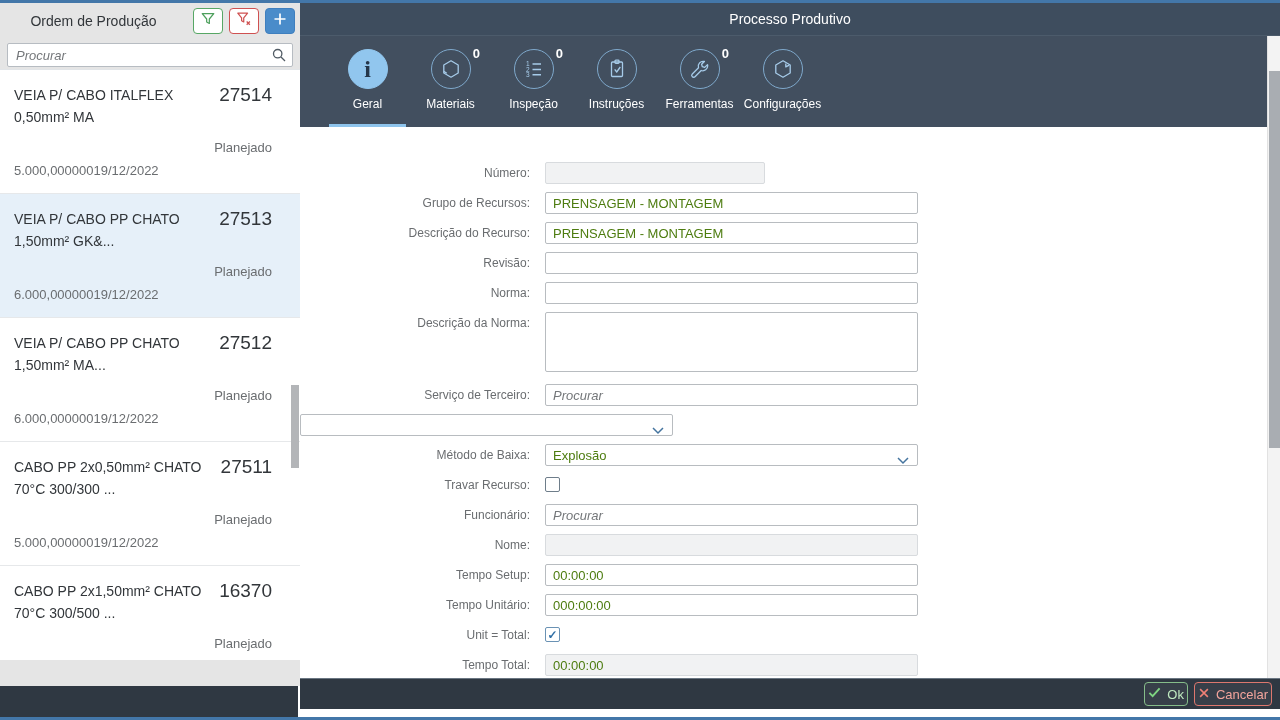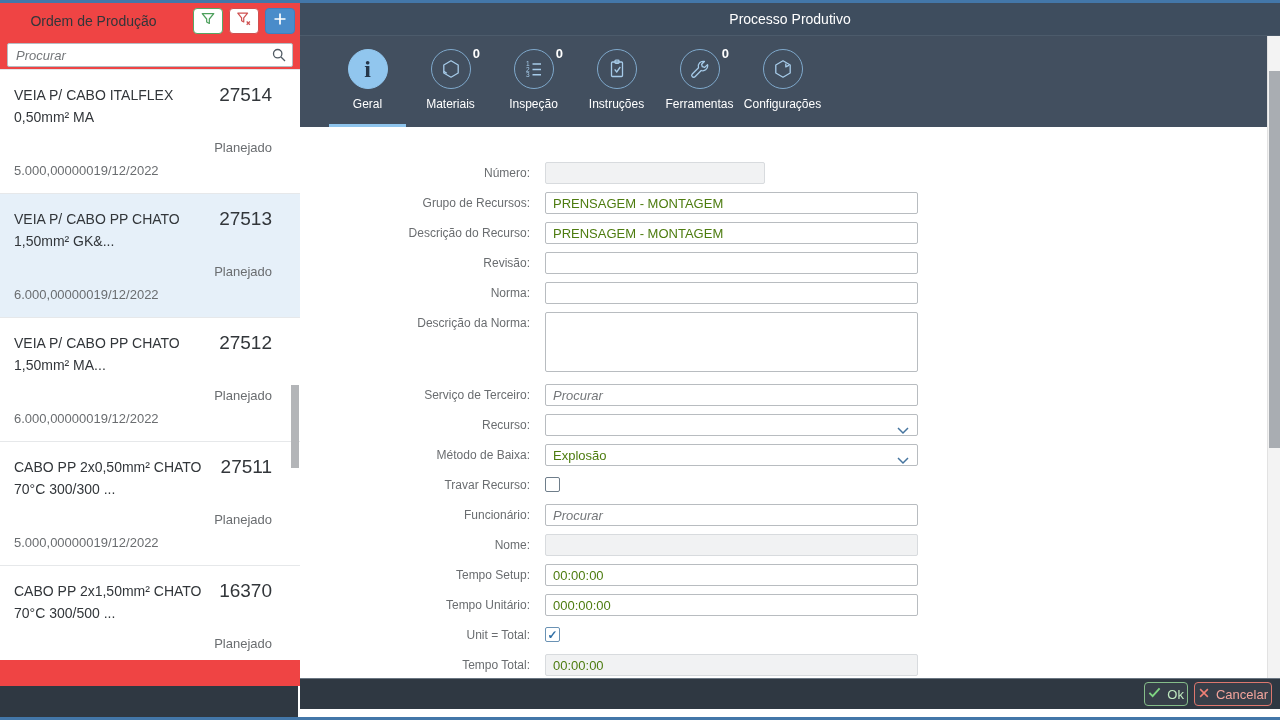--- a/index.html
+++ b/index.html
@@ -4,21 +4,21 @@
 <style>
   * { box-sizing: border-box; margin: 0; padding: 0; }
   html,body { width:1280px; height:720px; overflow:hidden;
     font-family:"Liberation Sans", sans-serif; background:#fff; }
   .page { position:relative; width:1280px; height:720px; background:#fff; }
 
   .top-line    { position:absolute; top:0; left:0; width:100%; height:3px; background:#4377a9; z-index:30; }
   .bottom-line { position:absolute; bottom:0; left:0; width:100%; height:3px; background:#4377a9; z-index:30; }
 
   
-  .sidebar { position:absolute; left:0; top:3px; width:300px; height:714px; background:#ef4444; }
+  .sidebar { position:absolute; left:0; top:3px; width:300px; height:714px; background:#e5e5e5; }
   .sb-header { display:flex; align-items:center; height:35px; padding:0 5px 0 0; }
   .sb-title { flex:1; text-align:center; font-size:14px; color:#32363a; }
   .sb-btn { width:30px; height:26px; border-radius:4px; display:flex; align-items:center; justify-content:center;
             background:#fff; margin-left:6px; cursor:pointer; }
   .sb-btn.filter   { border:1px solid #57a765; }
   .sb-btn.filter-x { border:1px solid #cf5151; }
   .sb-btn.add      { border:1px solid #3f7fbe; background:#4a8cca; }
   .sb-search-row { padding:5px 7px 2px 7px; border-bottom:1px solid #e2e5e8; }
   .sb-search { position:relative; }
   .sb-search input { width:100%; height:24px; border:1px solid #b7bcc2; border-radius:2px;
@@ -297,21 +297,20 @@
           <label class="form-label">Descrição da Norma:</label>
           <div class="form-control"><textarea class="input" style=""></textarea></div>
         </div>
 
         <div class="form-row">
           <label class="form-label">Serviço de Terceiro:</label>
           <div class="form-control"><input class="input" placeholder="Procurar" style=""></div>
         </div>
 
         <div class="form-row">
-          <label class="form-label">Recurso:</label>
           <div class="form-control">
             <input class="input" style="">
             <span class="select-chevron">
               <svg width="12" height="8" viewBox="0 0 12 8">
                   <path d="M1 1l5 5 5-5" fill="none" stroke="#44749f" stroke-width="1.5"></path>
                 </svg>
             </span>
           </div>
         </div>
 

